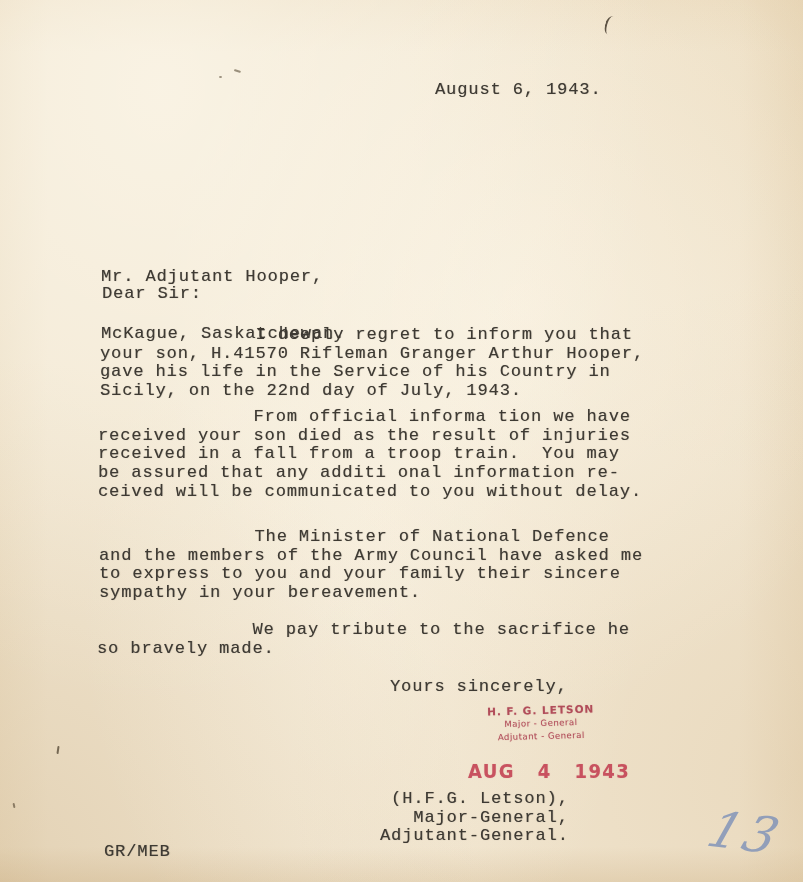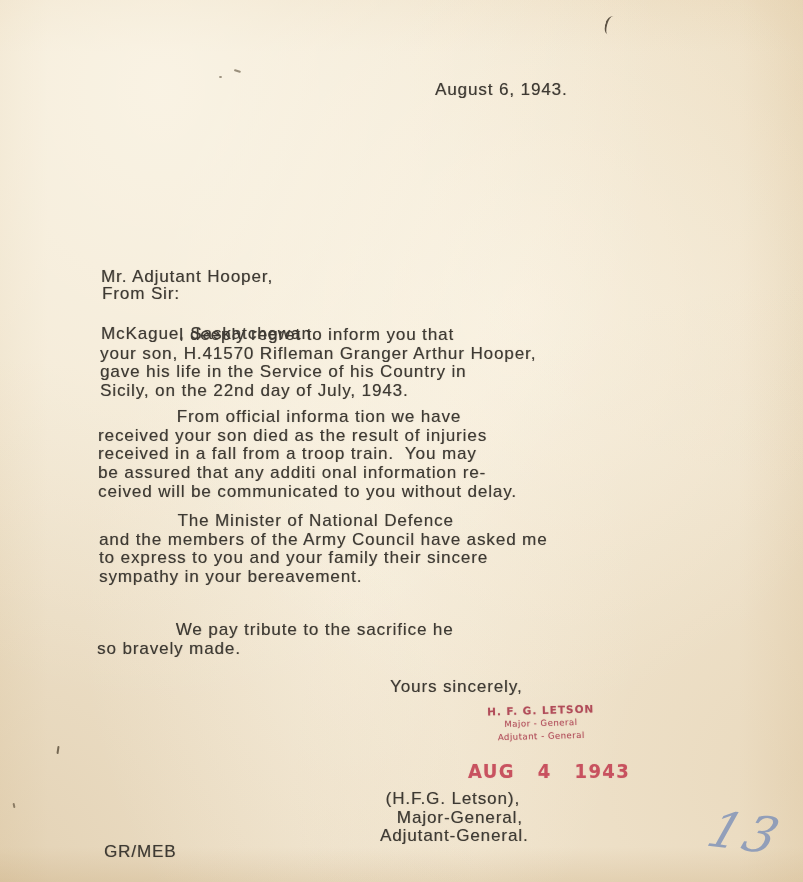--- a/index.html
+++ b/index.html
@@ -18,31 +18,31 @@
       radial-gradient(ellipse at 100% 88%, rgba(212,184,140,.28), transparent 45%),
       radial-gradient(ellipse at 100% 10%, rgba(226,202,160,.25), transparent 35%),
       linear-gradient(to left, rgba(214,188,146,.25), transparent 8%),
       linear-gradient(to top, rgba(200,170,124,.3), transparent 4%),
       linear-gradient(to bottom, rgba(224,200,160,.2), transparent 6%),
       linear-gradient(to right, rgba(218,194,152,.18), transparent 6%);
   }
   
   .tw{
     position:absolute;
-    font-family:Liberation Sans, sans-serif;
+    font-family:Liberation Mono, monospace;
     font-size:17px;line-height:18.7px;letter-spacing:0.9px;
     color:#3e3a33;white-space:pre;
     text-shadow:0.4px 0.4px 0.7px rgba(62,58,51,.5);
   }
   .date-line{left:435px;top:81px;}
   .recipient{left:101px;top:231px;}
   .salutation{left:102px;top:285px;}
   .para-1{left:100px;top:326px;}
   .para-2{left:98px;top:408px;}
-  .para-3{left:99px;top:512px;}
+  .para-3{left:99px;top:528px;}
   .para-4{left:97px;top:621px;}
   .closing{left:390px;top:678px;}
   .typed-sig{left:380px;top:790px;}
   .initials{left:104px;top:843px;}
   
   .stamp-sig{
     position:absolute;left:478px;top:704px;width:126px;
     text-align:center;color:rgba(172,64,80,.88);
     transform:rotate(-1.5deg);
     font-family:"DejaVu Sans","Liberation Sans",sans-serif;
@@ -86,21 +86,21 @@
 
 <div class="paper">
 
   <div class="tw date-line">August 6, 1943.</div>
 
   <div class="tw recipient">
     <div>Mr. Adjutant Hooper,</div>
     <div>McKague, Saskatchewan.</div>
   </div>
 
-  <div class="tw salutation">From Sir:</div>
+  <div class="tw salutation">Dear Sir:</div>
 
   <div class="tw para-1">              I deeply regret to inform you that
 your son, H.41570 Rifleman Granger Arthur Hooper,
 gave his life in the Service of his Country in
 Sicily, on the 22nd day of July, 1943.</div>
   <div class="tw para-2">              From official informa tion we have
 received your son died as the result of injuries
 received in a fall from a troop train.  You may
 be assured that any additi onal information re-
 ceived will be communicated to you without delay.</div>

